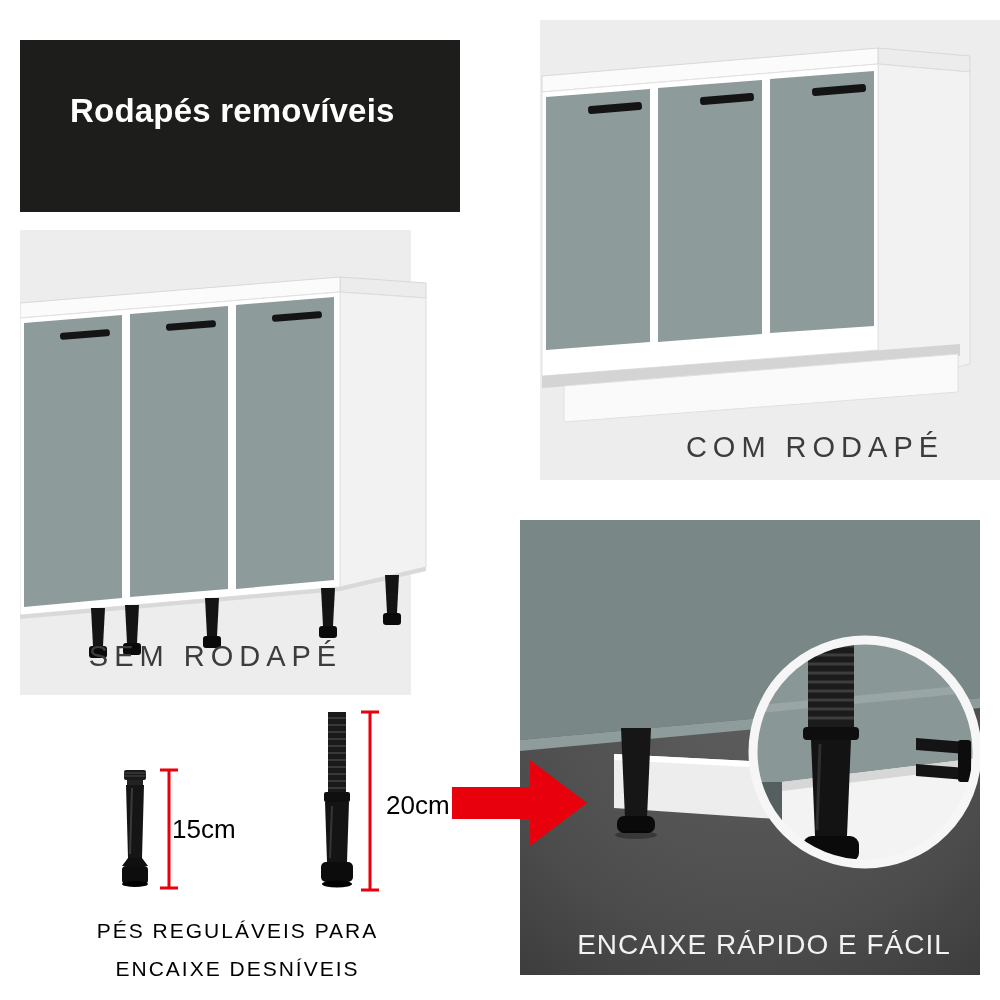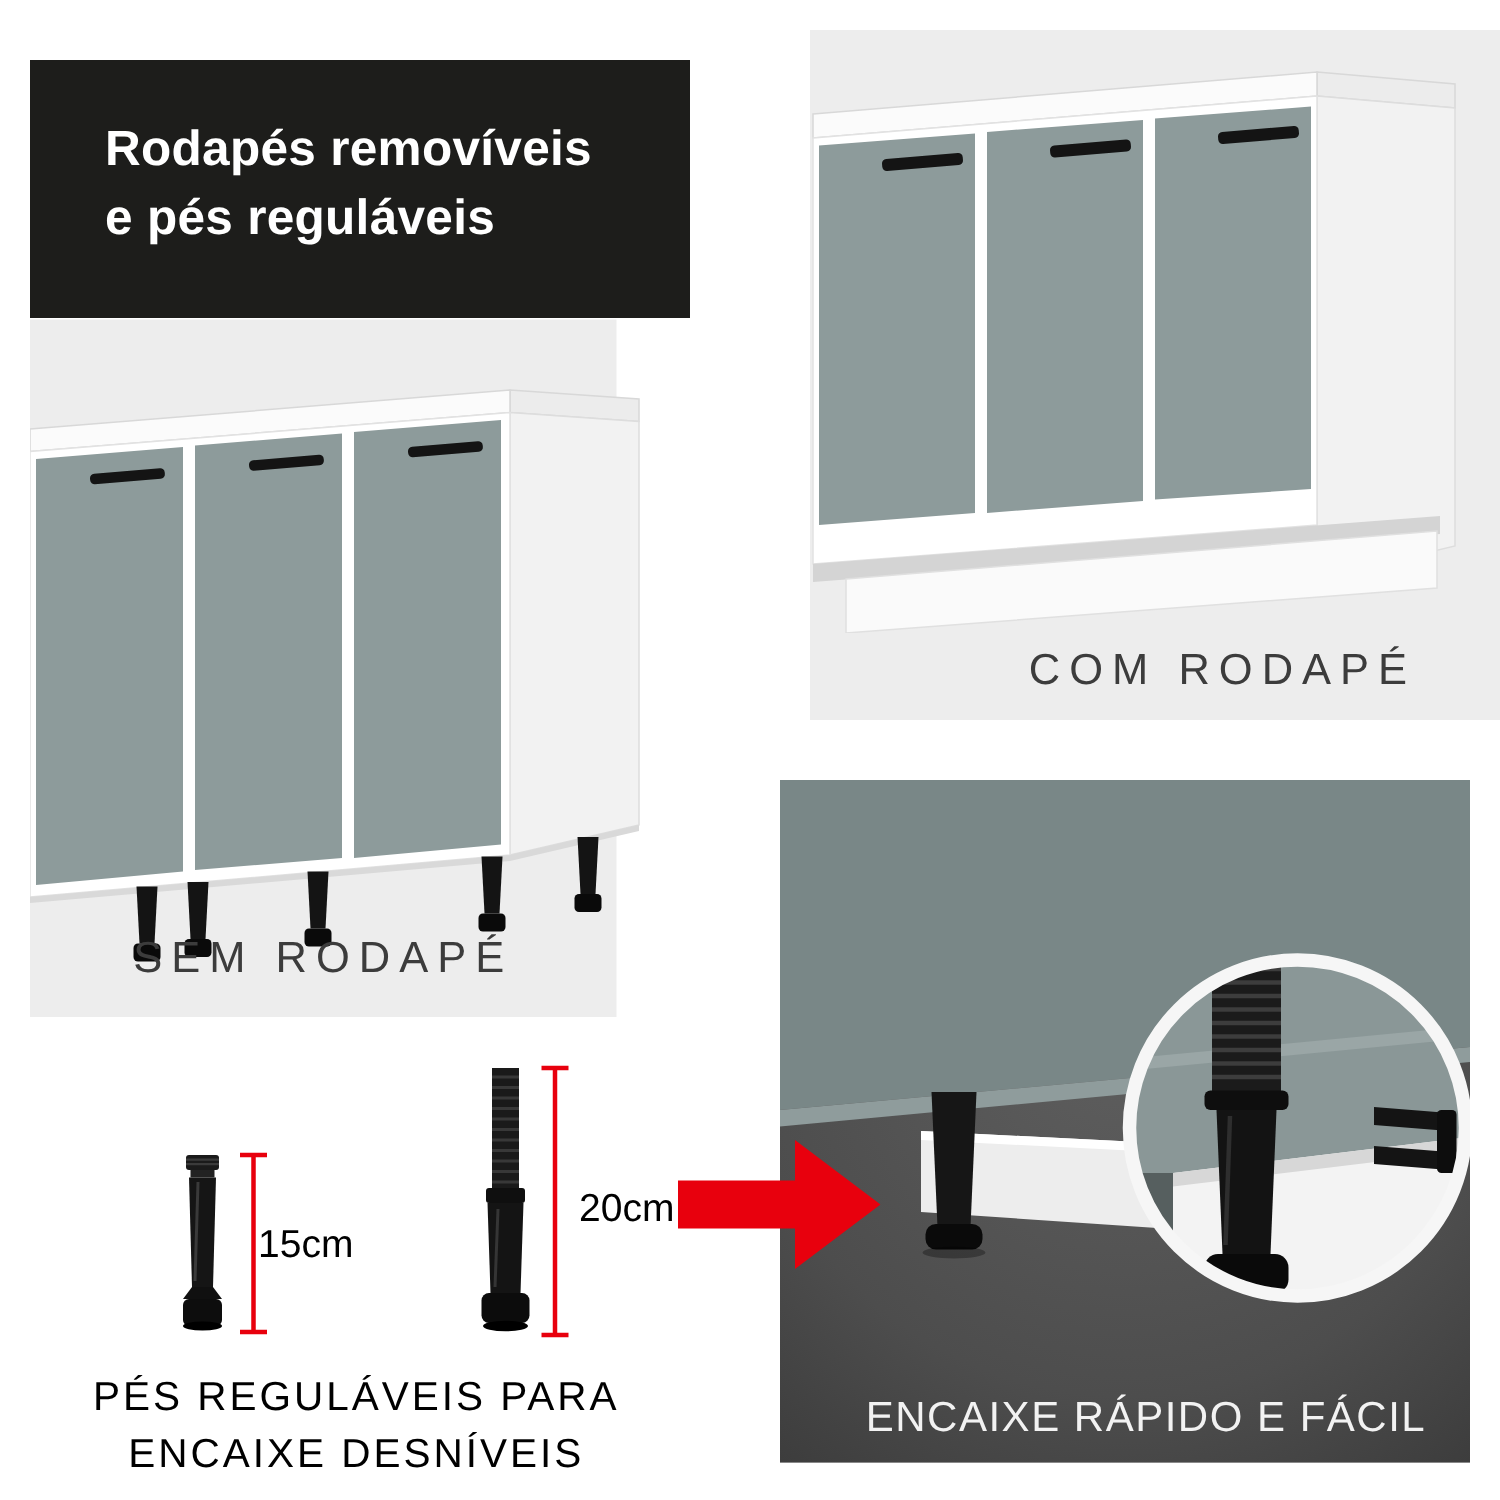--- a/index.html
+++ b/index.html
@@ -4,52 +4,51 @@
 <style>
   * { margin:0; padding:0; box-sizing:border-box; }
   html,body { background:#ffffff; }
   .stage {
     position:relative; width:1000px; height:1000px; background:#ffffff;
     overflow:hidden; font-family:"Liberation Sans", sans-serif;
   }
   .title-box {
     position:absolute; left:20px; top:40px; width:440px; height:172px;
     background:var(--banner-black,#1d1d1b); color:#ffffff;
-    padding:36px 0 0 50px;
+    padding:48px 0 0 50px;
   }
   .title-box .line { font-size:33px; font-weight:bold; line-height:1.4; letter-spacing:.2px; }
   .panel { position:absolute; background:var(--panel-light,#ededed); }
   .panel-com { left:540px; top:20px; width:550px; height:460px; }
-  .panel-sem { left:20px;  top:213px; width:391px; height:465px; }
+  .panel-sem { left:20px;  top:230px; width:391px; height:465px; }
   .panel-enc { left:520px; top:520px; width:460px; height:455px; background:#454545; }
   .panel svg.scene { position:absolute; left:0; }
   .caption {
     position:absolute; left:0; right:0; text-align:center;
     color:#3c3c3c; font-size:29px; letter-spacing:6px; white-space:nowrap;
   }
   .panel-com .caption { bottom:16px; }
   .panel-sem .caption { bottom:22px; }
   .panel-enc .caption { bottom:14px; color:#f2f2f2; font-size:28px; letter-spacing:1px;padding-left:28px; }
   .feet-area { position:absolute; left:20px; top:700px; width:435px; height:300px; background:#fff; }
   .abs { position:absolute; }
   .measure-label { position:absolute; font-size:26px; color:#000; white-space:nowrap; }
   .feet-caption {
     position:absolute; left:0; right:0; top:212px; text-align:center;
-    font-size:27px; letter-spacing:2px; color:#000; line-height:38px;
+    font-size:21px; letter-spacing:2px; color:#000; line-height:38px;
   }
   .arrow-wrap { position:absolute; left:452px; top:760px; width:135px; height:86px; z-index:5; }
 </style>
 </head>
 <body>
 
 <div class="stage">
 
   <div class="title-box">
     <div class="line">Rodapés removíveis</div>
-    <div class="line">e pés reguláveis</div>
   </div>
 
   <div class="panel panel-com">
     <svg class="scene" style="top:12px" width="460" height="390" viewBox="0 0 460 390">
       <polygon points="338,16 430,24 430,40 338,32" fill="#ececec" stroke="#d8d8d8" stroke-width="1"></polygon>
       <polygon points="2,44 338,16 338,32 2,60" fill="#fbfbfb" stroke="#d8d8d8" stroke-width="1"></polygon>
       <polygon points="338,32 430,40 430,332 338,354" fill="#f2f2f2" stroke="#dddddd" stroke-width="1"></polygon>
       <polygon points="2,60 338,32 338,318 2,344" fill="#ffffff" stroke="#e2e2e2" stroke-width="1"></polygon>
       <polygon points="6,65 110,57 110,310 6,318" fill="var(--door-gray,#8d9b9b)"></polygon>
       <polygon points="118,56 222,48 222,302 118,310" fill="var(--door-gray,#8d9b9b)"></polygon>

